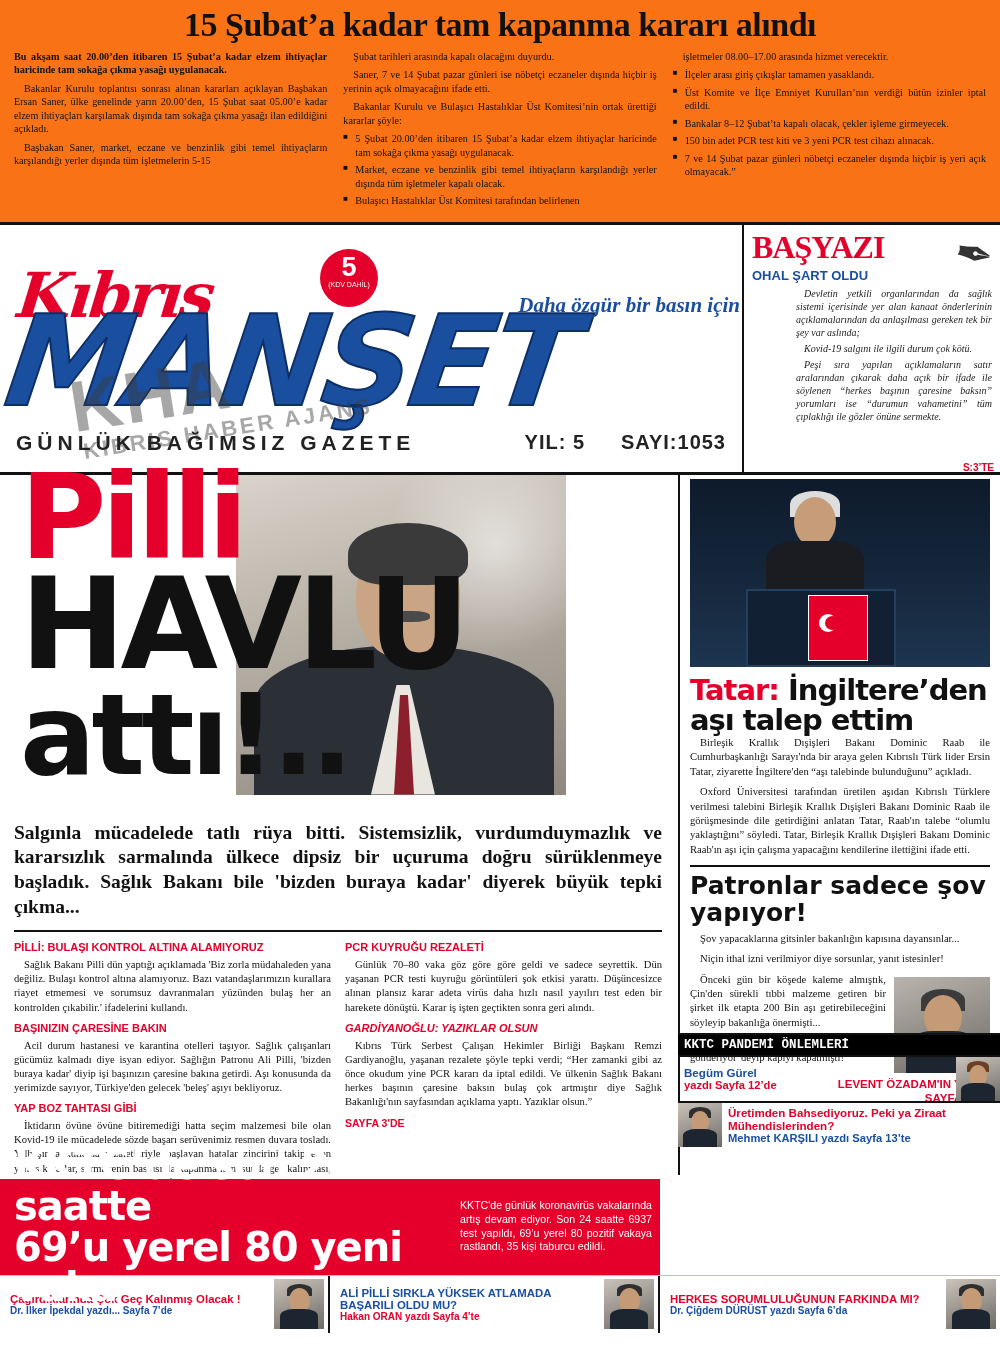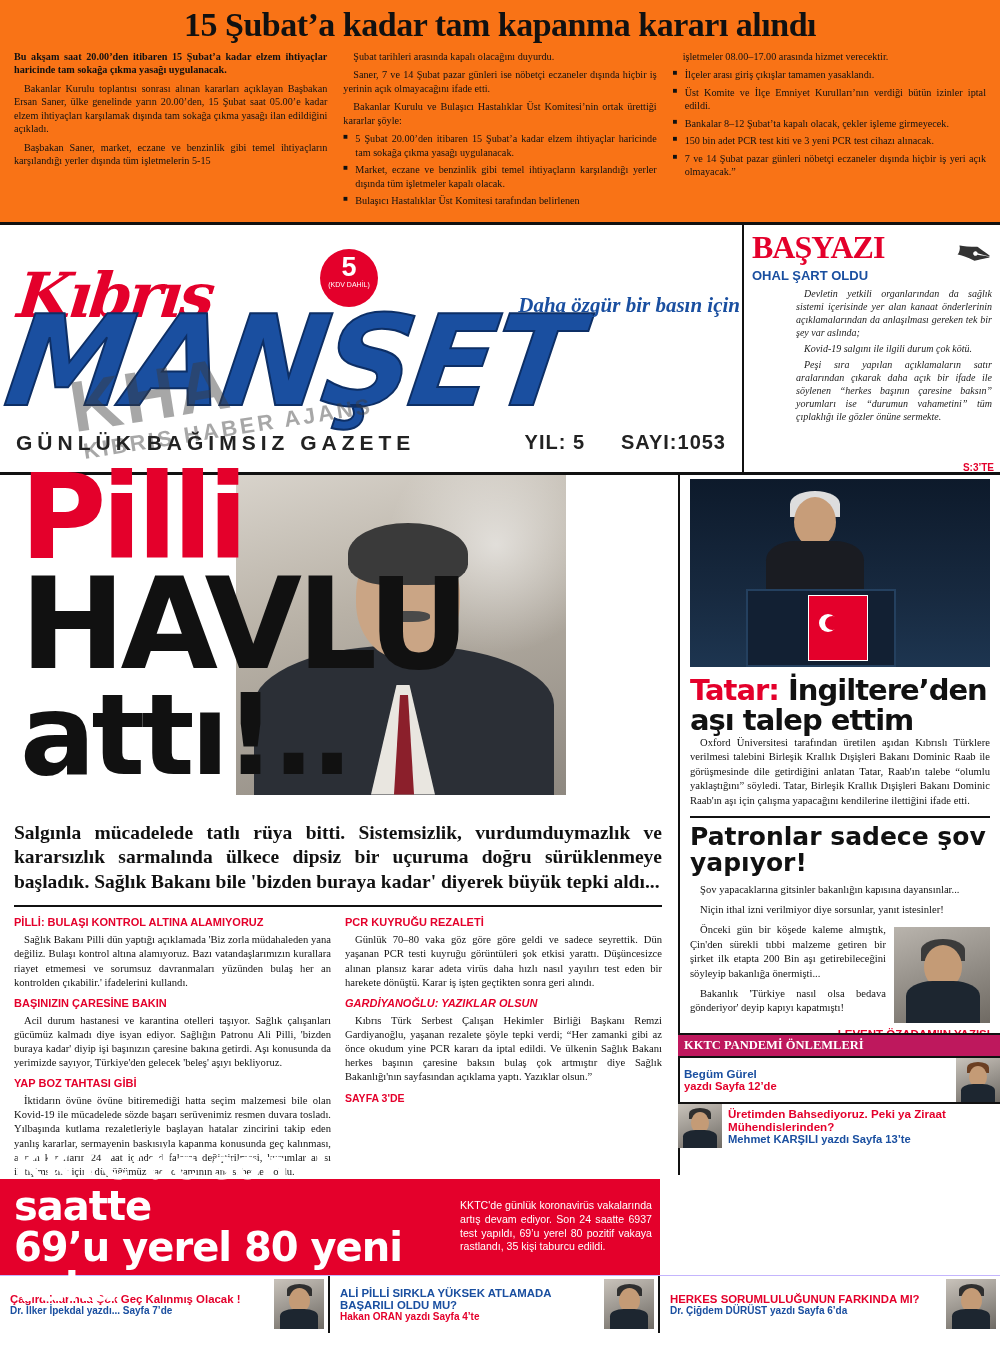--- a/index.html
+++ b/index.html
@@ -347,21 +347,21 @@
   }
   .footcell .l2.blue { color: #1a4fa0; }
   .footcell .av2 {
     width: 50px; height: 50px; background: linear-gradient(160deg,#c9c3bb,#6e6a64);
     position: relative; overflow: hidden; flex: none;
   }
   .footcell .av2 .h { position:absolute; left:15px; top:9px; width:21px;height:25px;background:#c49b76;border-radius:50%; }
   .footcell .av2 .hr{ position:absolute; left:13px; top:5px; width:25px;height:12px;background:#2f2f2f;border-radius:50% 50% 0 0;}
   .footcell .av2 .b { position:absolute; left:6px; bottom:0; width:38px;height:20px;background:#1d2630;border-radius:36% 36% 0 0;}
   .kktc-head {
-    background: #be185d; color: #fff; font-family: Liberation Serif, serif;
+    background: #000000; color: #fff; font-family: Liberation Mono, monospace;
     font-weight: bold; font-size: 12.5px; padding: 3px 6px; border-top: 2px solid #111;
   }
 </style>
 </head>
 <body>
 
 <div class="page">
 
   <div class="topbanner">
     <h1>15 Şubat’a kadar tam kapanma kararı alındı</h1>
@@ -438,21 +438,21 @@
           <div class="tie"></div>
           <div class="head"></div>
           <div class="hair"></div>
           <div class="mous"></div>
         </div>
         <div class="hl-pilli">Pilli</div>
         <div class="hl-havlu">HAVLU</div>
         <div class="hl-atti">attı!..</div>
       </div>
 
-      <div class="lede">Salgınla mücadelede tatlı rüya bitti. Sistemsizlik, vurdumduymazlık ve kararsızlık sarmalında ülkece dipsiz bir uçuruma doğru sürüklenmeye başladık. Sağlık Bakanı bile 'bizden buraya kadar' diyerek büyük tepki aldı...</div>
+      <div class="lede">Salgınla mücadelede tatlı rüya bitti. Sistemsizlik, vurdumduymazlık ve kararsızlık sarmalında ülkece dipsiz bir uçuruma doğru sürüklenmeye başladık. Sağlık Bakanı bile 'bizden buraya kadar' diyerek büyük tepki çıkma...</div>
 
       <div class="three">
         <div class="c">
           <h4>PİLLİ: BULAŞI KONTROL ALTINA ALAMIYORUZ</h4>
           <p>Sağlık Bakanı Pilli dün yaptığı açıklamada 'Biz zorla müdahaleden yana değiliz. Bulaşı kontrol altına alamıyoruz. Bazı vatandaşlarımızın kurallara riayet etmemesi ve sorumsuz davranmaları yüzünden bulaş her an kontrolden çıkabilir.' ifadelerini kullandı.</p>
           <h4>BAŞINIZIN ÇARESİNE BAKIN</h4>
           <p>Acil durum hastanesi ve karantina otelleri taşıyor. Sağlık çalışanları gücümüz kalmadı diye isyan ediyor. Sağlığın Patronu Ali Pilli, 'bizden buraya kadar' diyip işi başınızın çaresine bakına getirdi. Aşı konusunda da yerimizde sayıyor, Türkiye'den gelecek 'beleş' aşıyı bekliyoruz.</p>
           <h4>YAP BOZ TAHTASI GİBİ</h4>
           <p>İktidarın övüne övüne bitiremediği hatta seçim malzemesi bile olan Kovid-19 ile mücadelede sözde başarı serüvenimiz resmen duvara tosladı. Yılbaşında kutlama rezaletleriyle başlayan hatalar zincirini takip eden yanlış kararlar, sermayenin baskısıyla kapanma konusunda geç kalınması, alınan kararların 24 saat içinde defalarca değiştirilmesi, kurumlar arası iletişimsizlik içine düştüğümüz kaos ortamının ana sebepleri oldu.</p>
         </div>
@@ -472,20 +472,21 @@
         <div class="pers-head"></div>
         <div class="pers-body"></div>
         <div class="podium"></div>
         <div class="flag"></div>
       </div>
       <div class="tatar-h">
         <span class="red">Tatar:</span>
         <span>İngiltere’den aşı talep ettim</span>
       </div>
       <div class="rtext">
+        <p>Birleşik Krallık Dışişleri Bakanı Dominic Raab ile Cumhurbaşkanlığı Sarayı'nda bir araya gelen Kıbrıslı Türk lider Ersin Tatar, ziyarette İngiltere'den “aşı talebinde bulunduğunu” açıkladı.</p>
         <p>Oxford Üniversitesi tarafından üretilen aşıdan Kıbrıslı Türklere verilmesi talebini Birleşik Krallık Dışişleri Bakanı Dominic Raab ile görüşmesinde dile getirdiğini anlatan Tatar, Raab'ın talebe “olumlu yaklaştığını” söyledi. Tatar, Birleşik Krallık Dışişleri Bakanı Dominic Raab'ın aşı için çalışma yapacağını kendilerine ilettiğini ifade etti.</p>
       </div>
 
       <div class="sep"></div>
 
       <div class="patron-h">Patronlar sadece şov yapıyor!</div>
       <div class="patron-wrap">
         <div class="rtext">
           <p>Şov yapacaklarına gitsinler bakanlığın kapısına dayansınlar...</p>
           <p>Niçin ithal izni verilmiyor diye sorsunlar, yanıt istesinler!</p>

